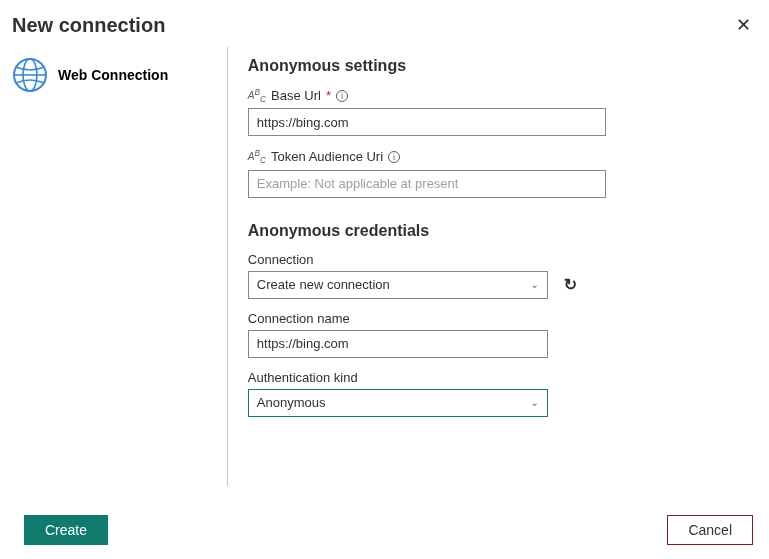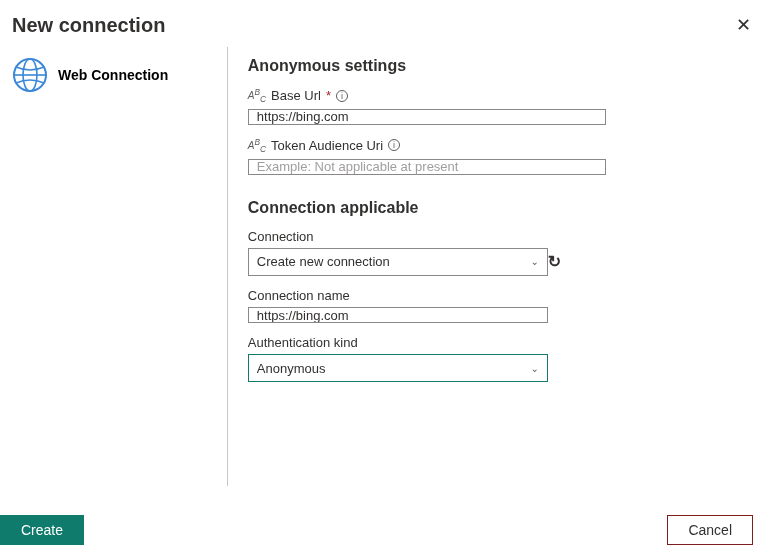--- a/index.html
+++ b/index.html
@@ -100,38 +100,38 @@
       border-radius: 50%;
       display: inline-flex;
       align-items: center;
       justify-content: center;
       font-size: 9px;
       color: #605e5c;
       cursor: default;
     }
     .text-input {
       width: 358px;
-      height: 16px;
+      height: 28px;
       border: 1px solid #8a8886;
       padding: 0 8px;
       font-size: 13px;
       font-family: inherit;
       color: #323130;
       outline: none;
     }
     .text-input::placeholder {
       color: #a19f9d;
     }
     .field-block {
       margin-bottom: 12px;
     }
     .select-row {
       display: flex;
       align-items: center;
-      gap: 0;
+      gap: 16px;
     }
     .select {
       width: 300px;
       height: 28px;
       border: 1px solid #8a8886;
       display: flex;
       align-items: center;
       justify-content: space-between;
       padding: 0 8px;
       font-size: 13px;
@@ -160,21 +160,21 @@
       margin-bottom: 4px;
       display: block;
     }
     .footer {
       position: absolute;
       bottom: 14px;
       left: 0;
       right: 0;
       display: flex;
       justify-content: space-between;
-      padding: 0 16px 0 0;
+      padding: 0 16px 0 24px;
     }
     .btn {
       height: 30px;
       padding: 0 20px;
       font-size: 14px;
       font-family: inherit;
       cursor: pointer;
       border: 1px solid #7f1d1d;
       background: #fff;
       color: #323130;
@@ -222,21 +222,21 @@
 
     <div class="field-block">
       <div class="field-label-row">
         <span class="abc-icon">A<sup>B</sup><sub>C</sub></span>
         <span class="field-label">Token Audience Uri</span>
         <span class="info-icon">i</span>
       </div>
       <input class="text-input" type="text" placeholder="Example: Not applicable at present" style="">
     </div>
 
-    <div class="section-title mt">Connection applicable</div>
+    <div class="section-title mt">Anonymous credentials</div>
 
     <div class="field-block">
       <span class="simple-label">Connection</span>
       <div class="select-row">
         <div class="select">
           <span>Create new connection</span>
           <span class="chev">⌄</span>
         </div>
         <span class="refresh-icon">↻</span>
       </div>

